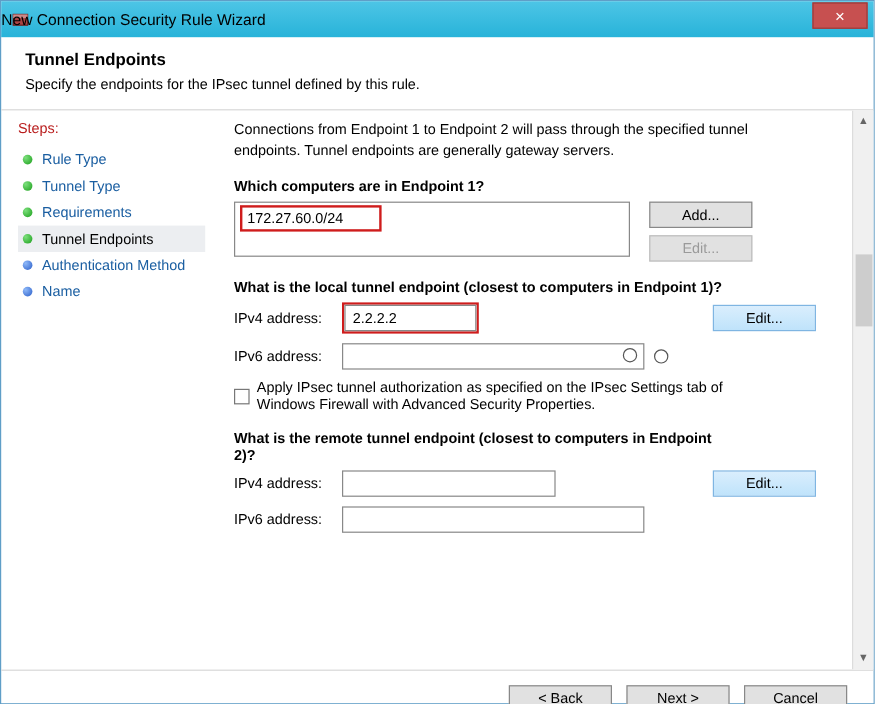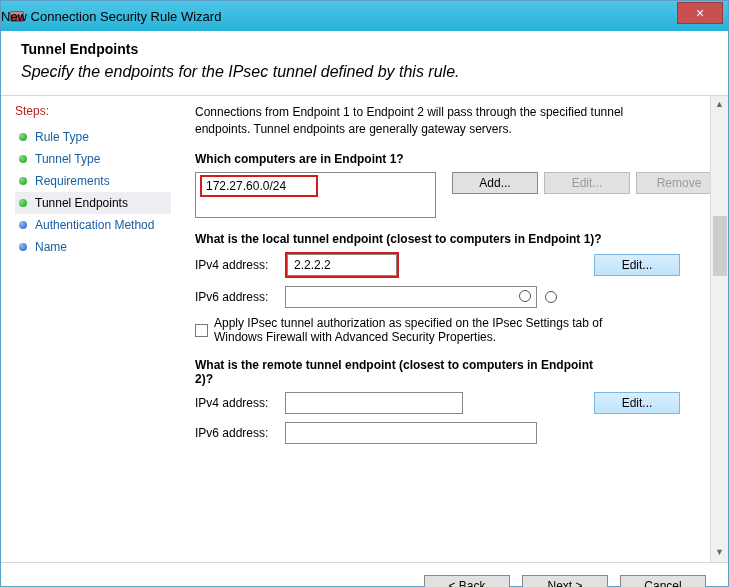--- a/index.html
+++ b/index.html
@@ -4,41 +4,41 @@
 <style>
 * { box-sizing: border-box; margin: 0; padding: 0; font-family: "Segoe UI", Tahoma, sans-serif; font-size: 12px; }
 body { background: #ccc; }
 .window { width: 729px; height: 587px; background: #fff; border: 1px solid #5f9ec7; position: relative; }
 .titlebar { height: 30px; background: linear-gradient(#4dc5e6, #28b3d9); display: flex; align-items: center; position: relative; }
 .titlebar-icon { width: 16px; height: 16px; margin-left: 8px; }
 .titlebar-title { position: absolute; left: 0; right: 0; text-align: left; color: #000; font-size: 13px; }
 .close-btn { position: absolute; right: 5px; top: 1px; width: 46px; height: 22px; background: #c75050; color: #fff; text-align: center; line-height: 20px; font-size: 14px; border: 1px solid #9a3a3a; cursor: pointer; }
 .header { padding: 10px 20px 14px; border-bottom: 1px solid #d8d8d8; }
 .header h1 { font-size: 14px; font-weight: bold; margin-bottom: 6px; color: #000; }
-.header p { font-size: 16px; color: #000; font-style: italic; }
+.header p { font-size: 12px; color: #000; }
 .body { display: flex; height: 466px; }
 .sidebar { width: 180px; padding: 8px 10px 8px 14px; }
 .sidebar-title { font-weight: normal; color: #b91c1c; margin-bottom: 8px; font-size: 12px; }
 .step { display: flex; align-items: center; padding: 4px 4px; cursor: pointer; }
 .step.active { background: #eceef1; }
 .bullet { width: 8px; height: 8px; border-radius: 50%; margin-right: 8px; display: inline-block; }
 .bullet-green { background: radial-gradient(circle at 30% 30%, #7de07d, #1a9e1a); }
 .bullet-blue { background: radial-gradient(circle at 30% 30%, #8fb9f9, #2a5ec9); }
 .step-link { color: #1a5ea1; font-size: 12px; }
 .step.active .step-link { color: #000; }
 .content { flex: 1; padding: 8px 6px 8px 14px; position: relative; overflow: hidden; }
 .scrollbar { position: absolute; right: 0; top: 0; width: 18px; height: 100%; background: #f0f0f0; border-left: 1px solid #dcdcdc; }
 .scroll-arrow { height: 18px; text-align: center; line-height: 16px; color: #666; font-size: 9px; cursor: pointer; }
 .scroll-thumb { position: absolute; left: 2px; width: 14px; background: #cdcdcd; height: 60px; top: 120px; }
 .intro-text { color: #000; line-height: 1.4; margin-bottom: 14px; width: 480px; }
 .section-title { font-weight: bold; margin-bottom: 6px; }
 .row { display: flex; gap: 10px; margin-bottom: 4px; align-items: flex-start; }
 .listbox { width: 330px; height: 46px; border: 1px solid #888; background: #fff; padding: 2px 4px; overflow: hidden; }
 .red-outline { border: 2px solid #cf1c1c; }
-.btn-col { display: flex; flex-direction: row; gap: 6px; margin-left: 6px; }
+.btn-col { display: flex; flex-direction: column; gap: 6px; margin-left: 6px; }
 .btn { width: 86px; height: 22px; border: 1px solid #888; background: #e1e1e1; color: #000; text-align: center; line-height: 20px; cursor: pointer; }
 .btn:disabled, .btn.disabled { color: #9a9a9a; border-color: #bcbcbc; cursor: default; }
 .btn.accent { background: linear-gradient(#daeefd, #bfe3fb); border-color: #7fb5e2; }
 .field-row { display: flex; align-items: center; margin-bottom: 8px; }
 .field-label { width: 90px; }
 .text-input { height: 22px; border: 1px solid #888; padding: 2px 6px; background: #fff; }
 .text-input.wide { width: 252px; }
 .text-input.v4 { width: 110px; }
 .highlight-wrap { border: 2px solid #cf1c1c; padding: 0; display: inline-flex; }
 .radio { width: 12px; height: 12px; border: 1px solid #555; border-radius: 50%; display: inline-block; position: relative; margin-left: 8px; background: #fff; }
@@ -108,21 +108,20 @@
         <div class="section-title">Which computers are in Endpoint 1?</div>
         <div class="row">
           <div class="listbox">
             <div class="red-outline" style="display:inline-block; padding:2px 30px 2px 4px;">
               <span>172.27.60.0/24</span>
             </div>
           </div>
           <div class="btn-col">
             <div class="btn">Add...</div>
             <div class="btn disabled">Edit...</div>
-            <div class="btn disabled">Remove</div>
           </div>
         </div>
       </div>
 
       <div class="group">
         <div class="section-title">What is the local tunnel endpoint (closest to computers in Endpoint 1)?</div>
         <div class="field-row">
           <span class="field-label">IPv4 address:</span>
           <span class="highlight-wrap">
               <input class="text-input v4" value="2.2.2.2" style="">

